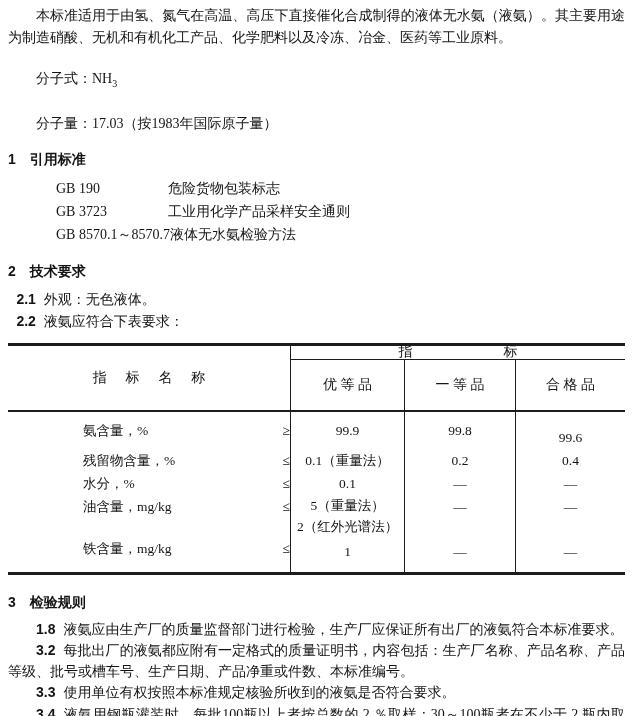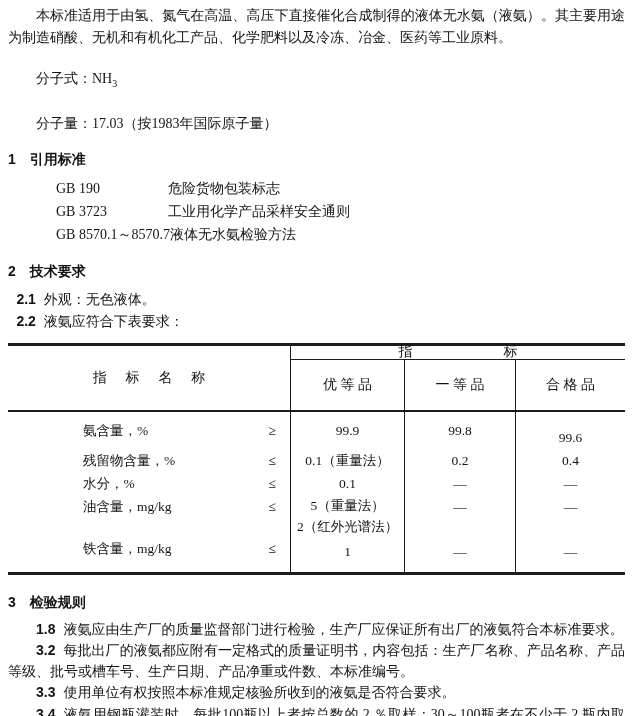--- a/index.html
+++ b/index.html
@@ -89,21 +89,20 @@
   .t-body { display: grid; grid-template-columns: 283px 114px 111px 1fr; padding: 0; }
   .t-cell {
     line-height: 23px;
     font-size: 13.5px;
   }
   .c-name {
     border-right: 1px solid #1c1c1c;
     display: flex;
     justify-content: space-between;
     padding-left: 75px;
-    padding-right: 14px;
   }
   .c-val { text-align: center; border-right: 1px solid #1c1c1c; }
   .c-last { text-align: center; border-right: none; }
   .two-line div { line-height: 21px; }
 
   
   .sec3-paras { margin-top: 6px; }
   .sec3-paras .para { line-height: 20.5px; }
 </style>
 </head>

